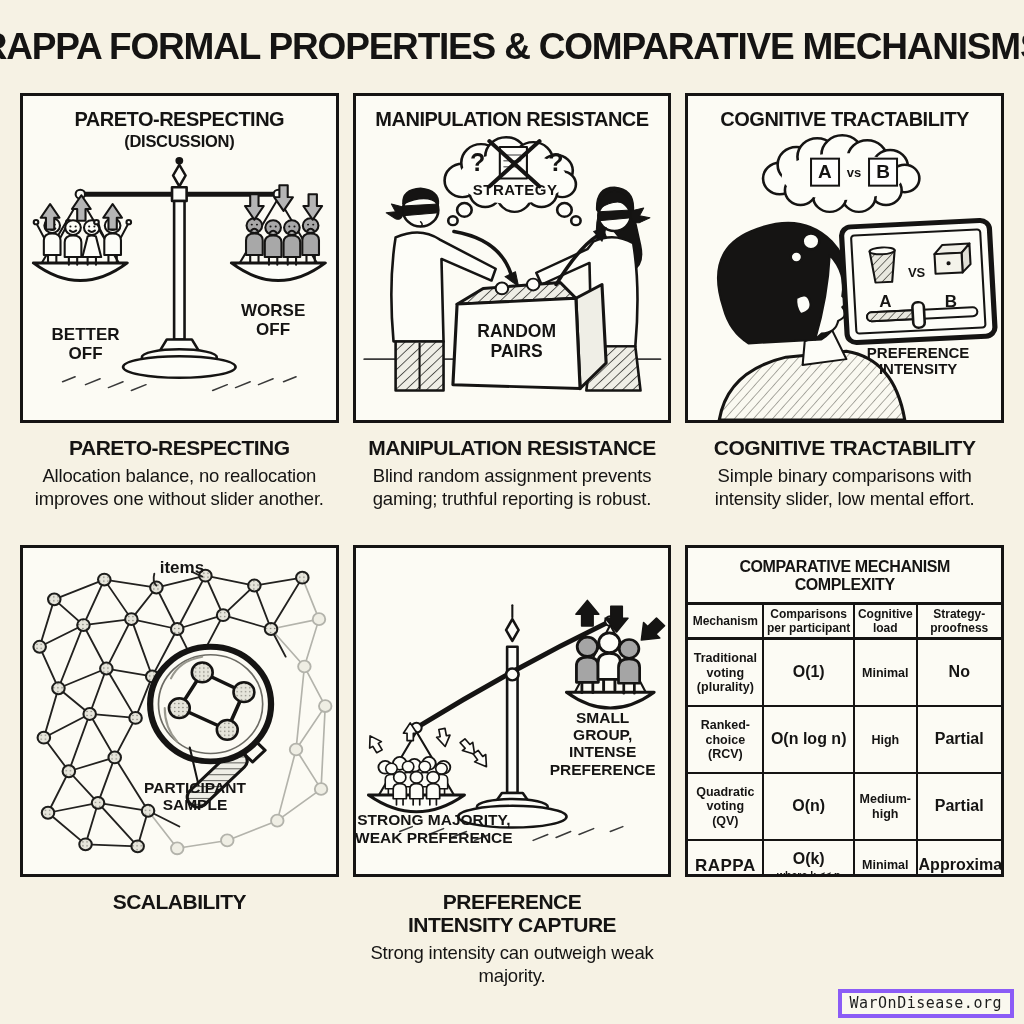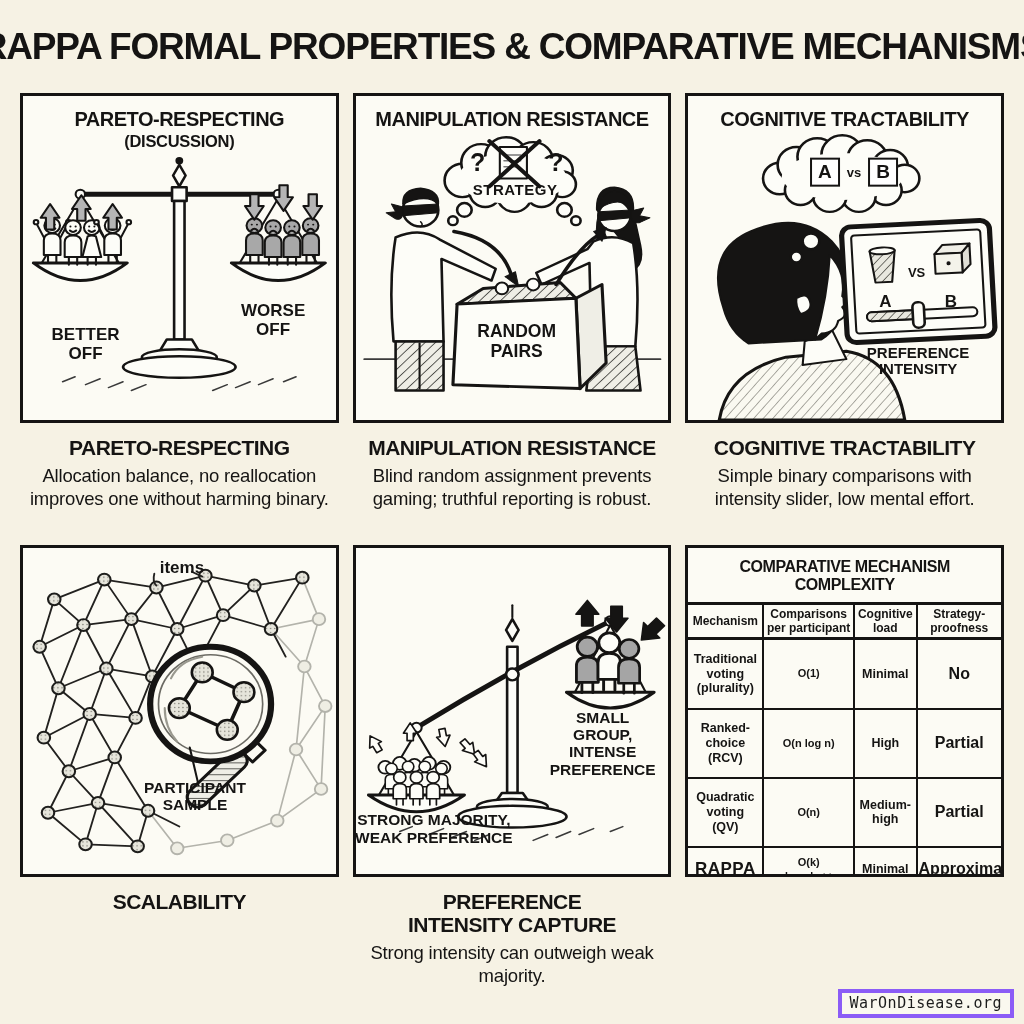--- a/index.html
+++ b/index.html
@@ -93,21 +93,21 @@
     font-weight:bold;white-space:pre-line;line-height:1.18;
     padding:2px 1px;
   }
   table.cmp th{font-size:12px;}
   table.cmp col.c1{width:24%;} table.cmp col.c2{width:29%;}
   table.cmp col.c3{width:20%;} table.cmp col.c4{width:27%;}
   table.cmp th{border-bottom:3.5px solid var(--ink);}
   td.mech{font-size:12.5px;}
   td.load{font-size:12.5px;}
   td.strat{font-size:16px;}
-  td.comp .big{font-size:11px;display:block;}
+  td.comp .big{font-size:16px;display:block;}
   td.comp .note{font-size:10.5px;display:block;margin-top:1px;}
   td.comp .note:empty{display:none;}
   td.rappa{font-size:17px;letter-spacing:0.5px;}
   
   .watermark{
     position:absolute;right:10px;bottom:6px;z-index:9;
     font-family:"DejaVu Sans Mono","Liberation Mono",monospace;
     font-size:15px;color:#1c1c1c;background:#faf8ef;
     border:4px solid #8b5cf6;padding:1px 8px 2px 8px;letter-spacing:0.5px;
   }
@@ -359,21 +359,21 @@
     </div>
     <div class="overlay lbl-screenvs">VS</div>
     <div class="overlay lbl-optA">A</div>
     <div class="overlay lbl-optB">B</div>
     <div class="overlay lbl-prefintensity">PREFERENCE
 INTENSITY</div>
   </section>
 
   <div class="cap" style="grid-row:2;grid-column:1;">
     <h2 class="cap-heading">PARETO-RESPECTING</h2>
-    <p class="cap-body">Allocation balance, no reallocation improves one without harming binary.</p>
+    <p class="cap-body">Allocation balance, no reallocation improves one without slider another.</p>
   </div>
   <div class="cap" style="grid-row:2;grid-column:2;">
     <h2 class="cap-heading">MANIPULATION RESISTANCE</h2>
     <p class="cap-body">Blind random assignment prevents gaming; truthful reporting is robust.</p>
   </div>
   <div class="cap" style="grid-row:2;grid-column:3;">
     <h2 class="cap-heading">COGNITIVE TRACTABILITY</h2>
     <p class="cap-body">Simple binary comparisons with intensity slider, low mental effort.</p>
   </div>
 

